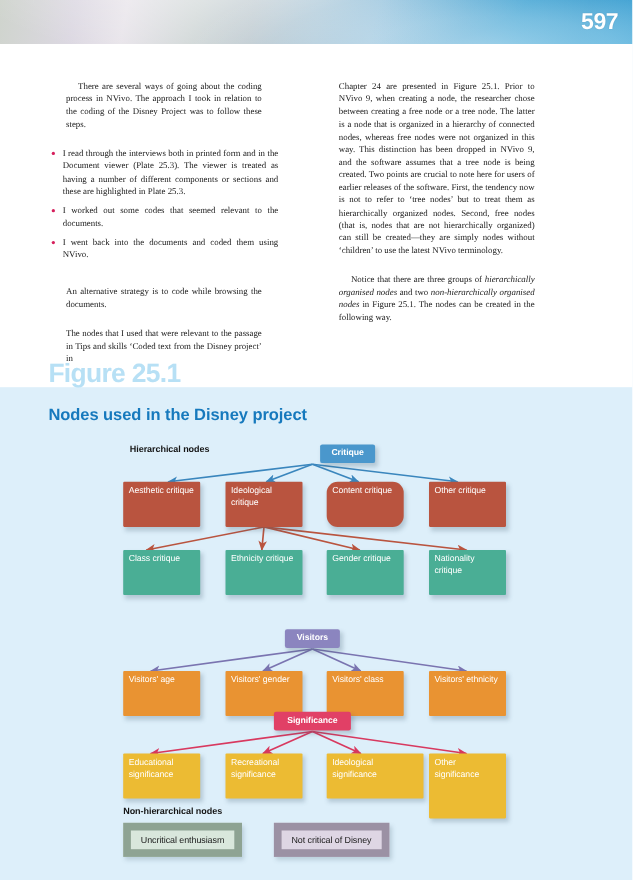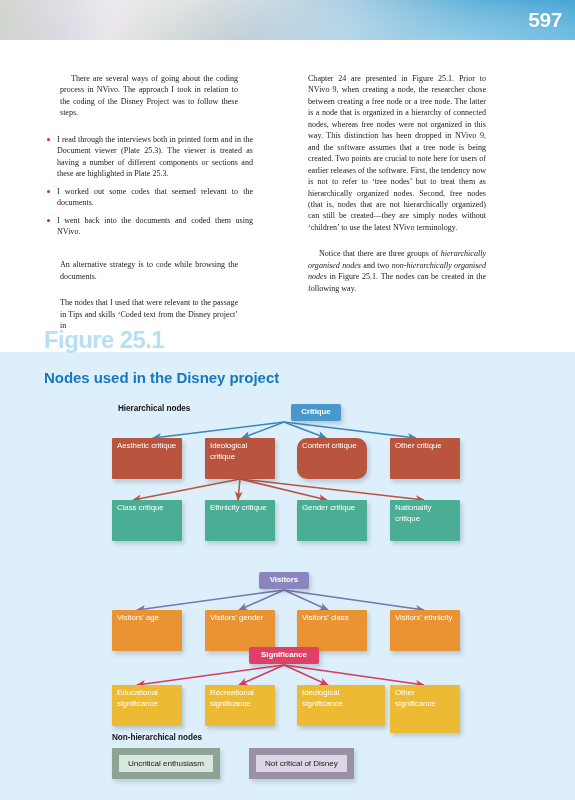--- a/index.html
+++ b/index.html
@@ -363,21 +363,21 @@
       <div class="node leaf n-orange" style="left:112px; top:258px; width:70px; height:41px;">Visitors' age</div>
       <div class="node leaf n-orange" style="left:205px; top:258px; width:70px; height:41px;">Visitors' gender</div>
       <div class="node leaf n-orange" style="left:297px; top:258px; width:70px; height:41px;">Visitors' class</div>
       <div class="node leaf n-orange" style="left:390px; top:258px; width:70px; height:41px;">Visitors' ethnicity</div>
 
       <div class="node root n-signif" style="left:249px; top:295px; width:70px;">Significance</div>
 
       <div class="node leaf n-gold" style="left:112px; top:333px; width:70px; height:41px;">Educational significance</div>
       <div class="node leaf n-gold" style="left:205px; top:333px; width:70px; height:41px;">Recreational significance</div>
       <div class="node leaf n-gold" style="left:297px; top:333px; width:88px; height:41px;">Ideological significance</div>
-      <div class="node leaf n-gold" style="left:390px; top:333px; width:70px; height:48px;">Other significance</div>
+      <div class="node leaf n-gold" style="left:390px; top:333px; width:70px; height:59px;">Other significance</div>
 
       <div class="grp-label" style="left:112px; top:381px;">Non-hierarchical nodes</div>
 
       <div class="flatnode f-green" style="left:112px; top:396px;">Uncritical enthusiasm</div>
       <div class="flatnode f-purple" style="left:249px; top:396px;">Not critical of Disney</div>
 
     </div>
   </div>
 
 </div>

